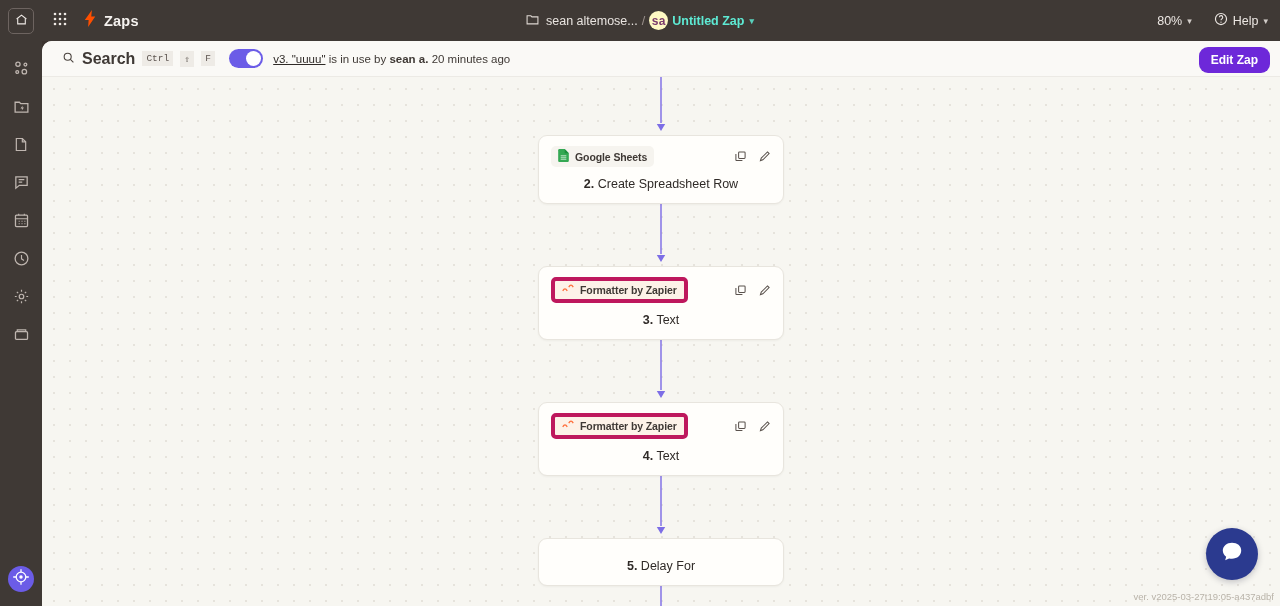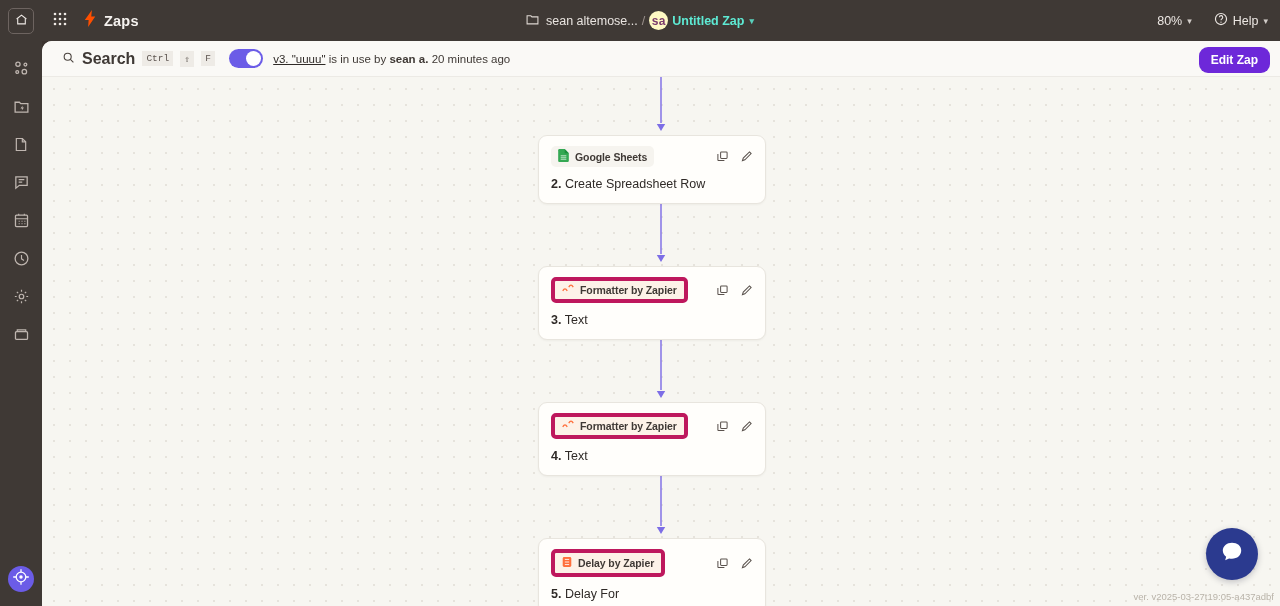--- a/index.html
+++ b/index.html
@@ -117,26 +117,27 @@
     background-size: 16px 16px;
     background-position: 4px 4px;
     overflow: hidden;
   }
   .flow {
     position: absolute; left: 496px; top: 0; width: 246px;
   }
   .conn-wrap { display: flex; justify-content: center; }
   .card {
     position: relative;
-    width: 228px;
+    width: 246px;
     background: #fffefb;
     border: 1px solid #e8e5de;
     border-radius: 9px;
     box-shadow: 0 1px 2px rgba(60,50,40,.05);
     padding: 10px 12px 12px 12px;
+    text-align: center;
   }
   .card-top { display: flex; align-items: center; justify-content: space-between; }
   .app-pill {
     display: inline-flex; align-items: center; gap: 6px;
     font-size: 10.5px; font-weight: bold; color: #3f3935;
     padding: 3px 7px; border-radius: 5px;
     background: #f4f2ed;
     letter-spacing: -.1px;
   }
   .app-pill.zapier-app {
@@ -462,44 +463,20 @@
       </div>
 
       <div class="conn-wrap">
         <svg width="20" height="62" viewBox="0 0 20 62">
           <path d="M10 0v50" stroke="#8a7be8" stroke-width="1.6" fill="none"></path>
           <path d="M10 58l-4.2-7h8.4z" fill="#7d6ee6"></path>
         </svg>
       </div>
 
       <div class="card">
-        <div class="card-top">
-          <div class="app-pill zapier-app">
-            <span>
-              <svg width="10" height="12" viewBox="0 0 14 16">
-                <rect x="1" y="1" width="12" height="14" rx="2" fill="#ff6f3c"></rect>
-                <path d="M4 4.4h6M4 8h6M4 11.6h6" stroke="#fff" stroke-width="1.2"></path>
-              </svg>
-            </span>
-            <span>Delay by Zapier</span>
-          </div>
-          <div class="card-actions">
-            <span class="icon-btn">
-              <svg width="13" height="13" viewBox="0 0 24 24" fill="none" stroke="#5a524d" stroke-width="1.9">
-                <rect x="8.5" y="3.5" width="12" height="12" rx="1.5"></rect>
-                <path d="M15.5 19.5H4.5a1 1 0 01-1-1V7.5"></path>
-              </svg>
-            </span>
-            <span class="icon-btn">
-              <svg width="13" height="13" viewBox="0 0 24 24" fill="none" stroke="#5a524d" stroke-width="1.9">
-                <path d="M17.5 3.5l3 3L9 18l-4.5 1.5L6 15z"></path>
-              </svg>
-            </span>
-          </div>
-        </div>
         <div class="card-title">
           <b>5.</b>
           <span>Delay For</span>
         </div>
       </div>
 
       <div class="conn-wrap">
         <svg width="20" height="62" viewBox="0 0 20 62">
           <path d="M10 0v50" stroke="#8a7be8" stroke-width="1.6" fill="none"></path>
           <path d="M10 58l-4.2-7h8.4z" fill="#7d6ee6"></path>

